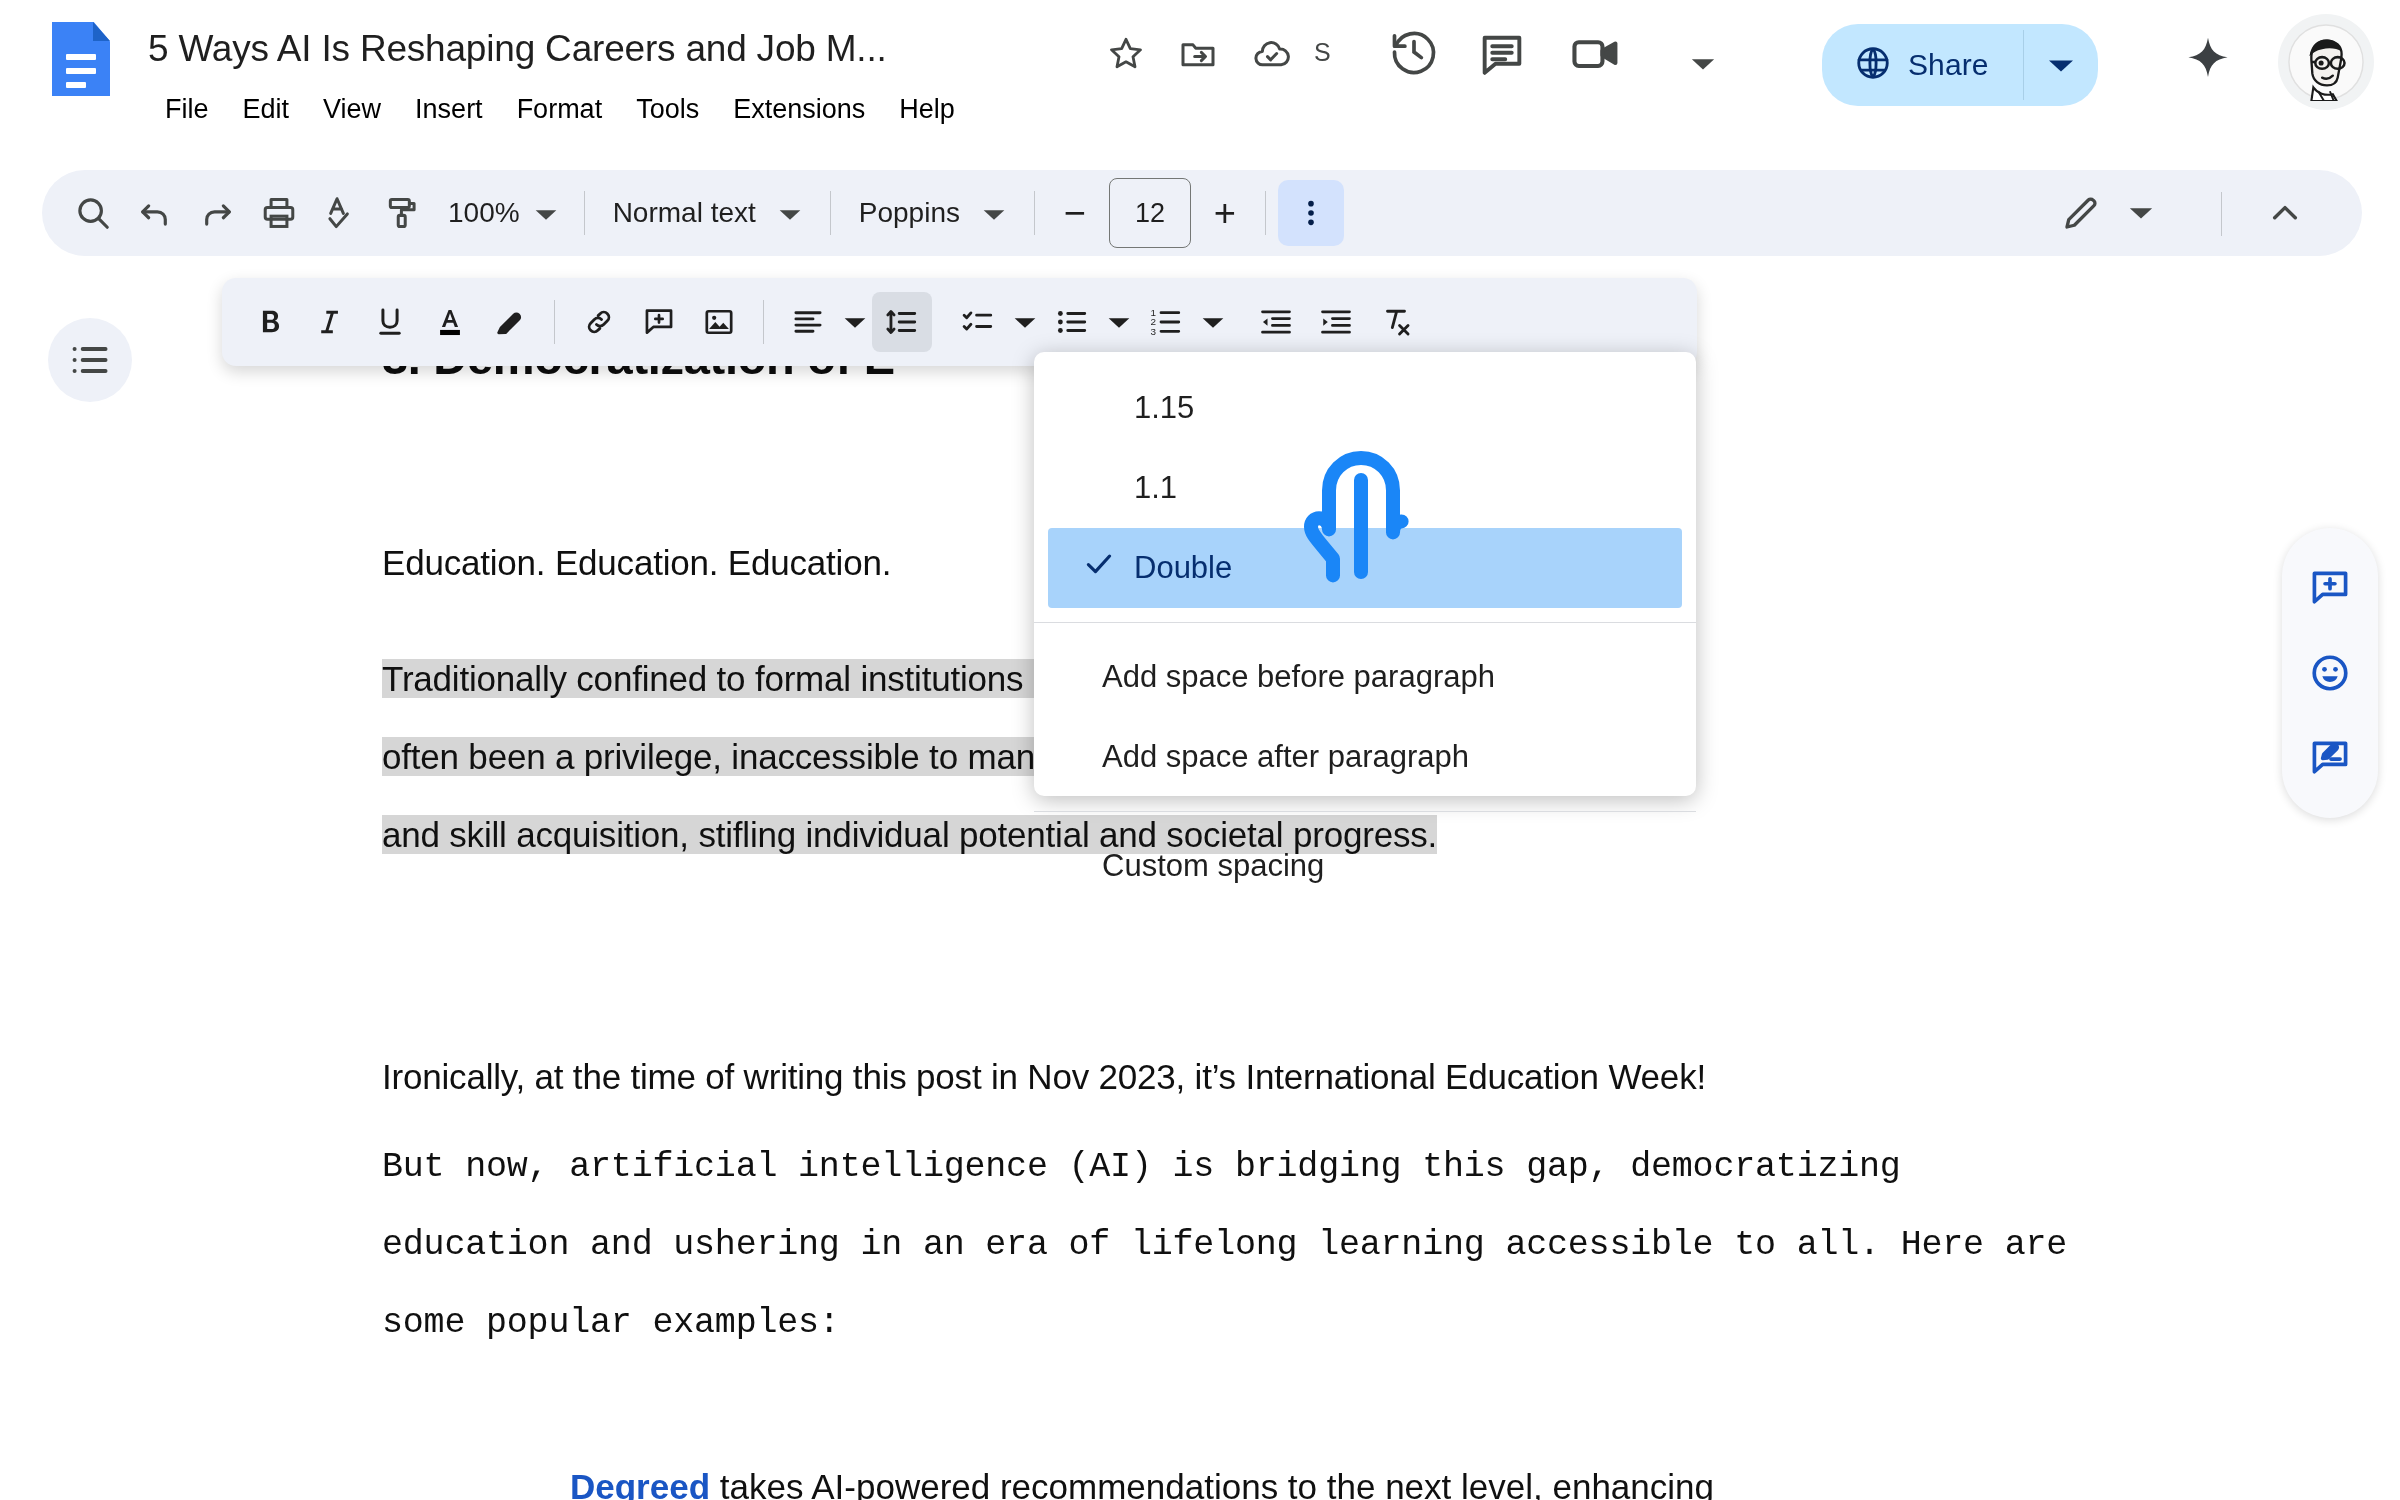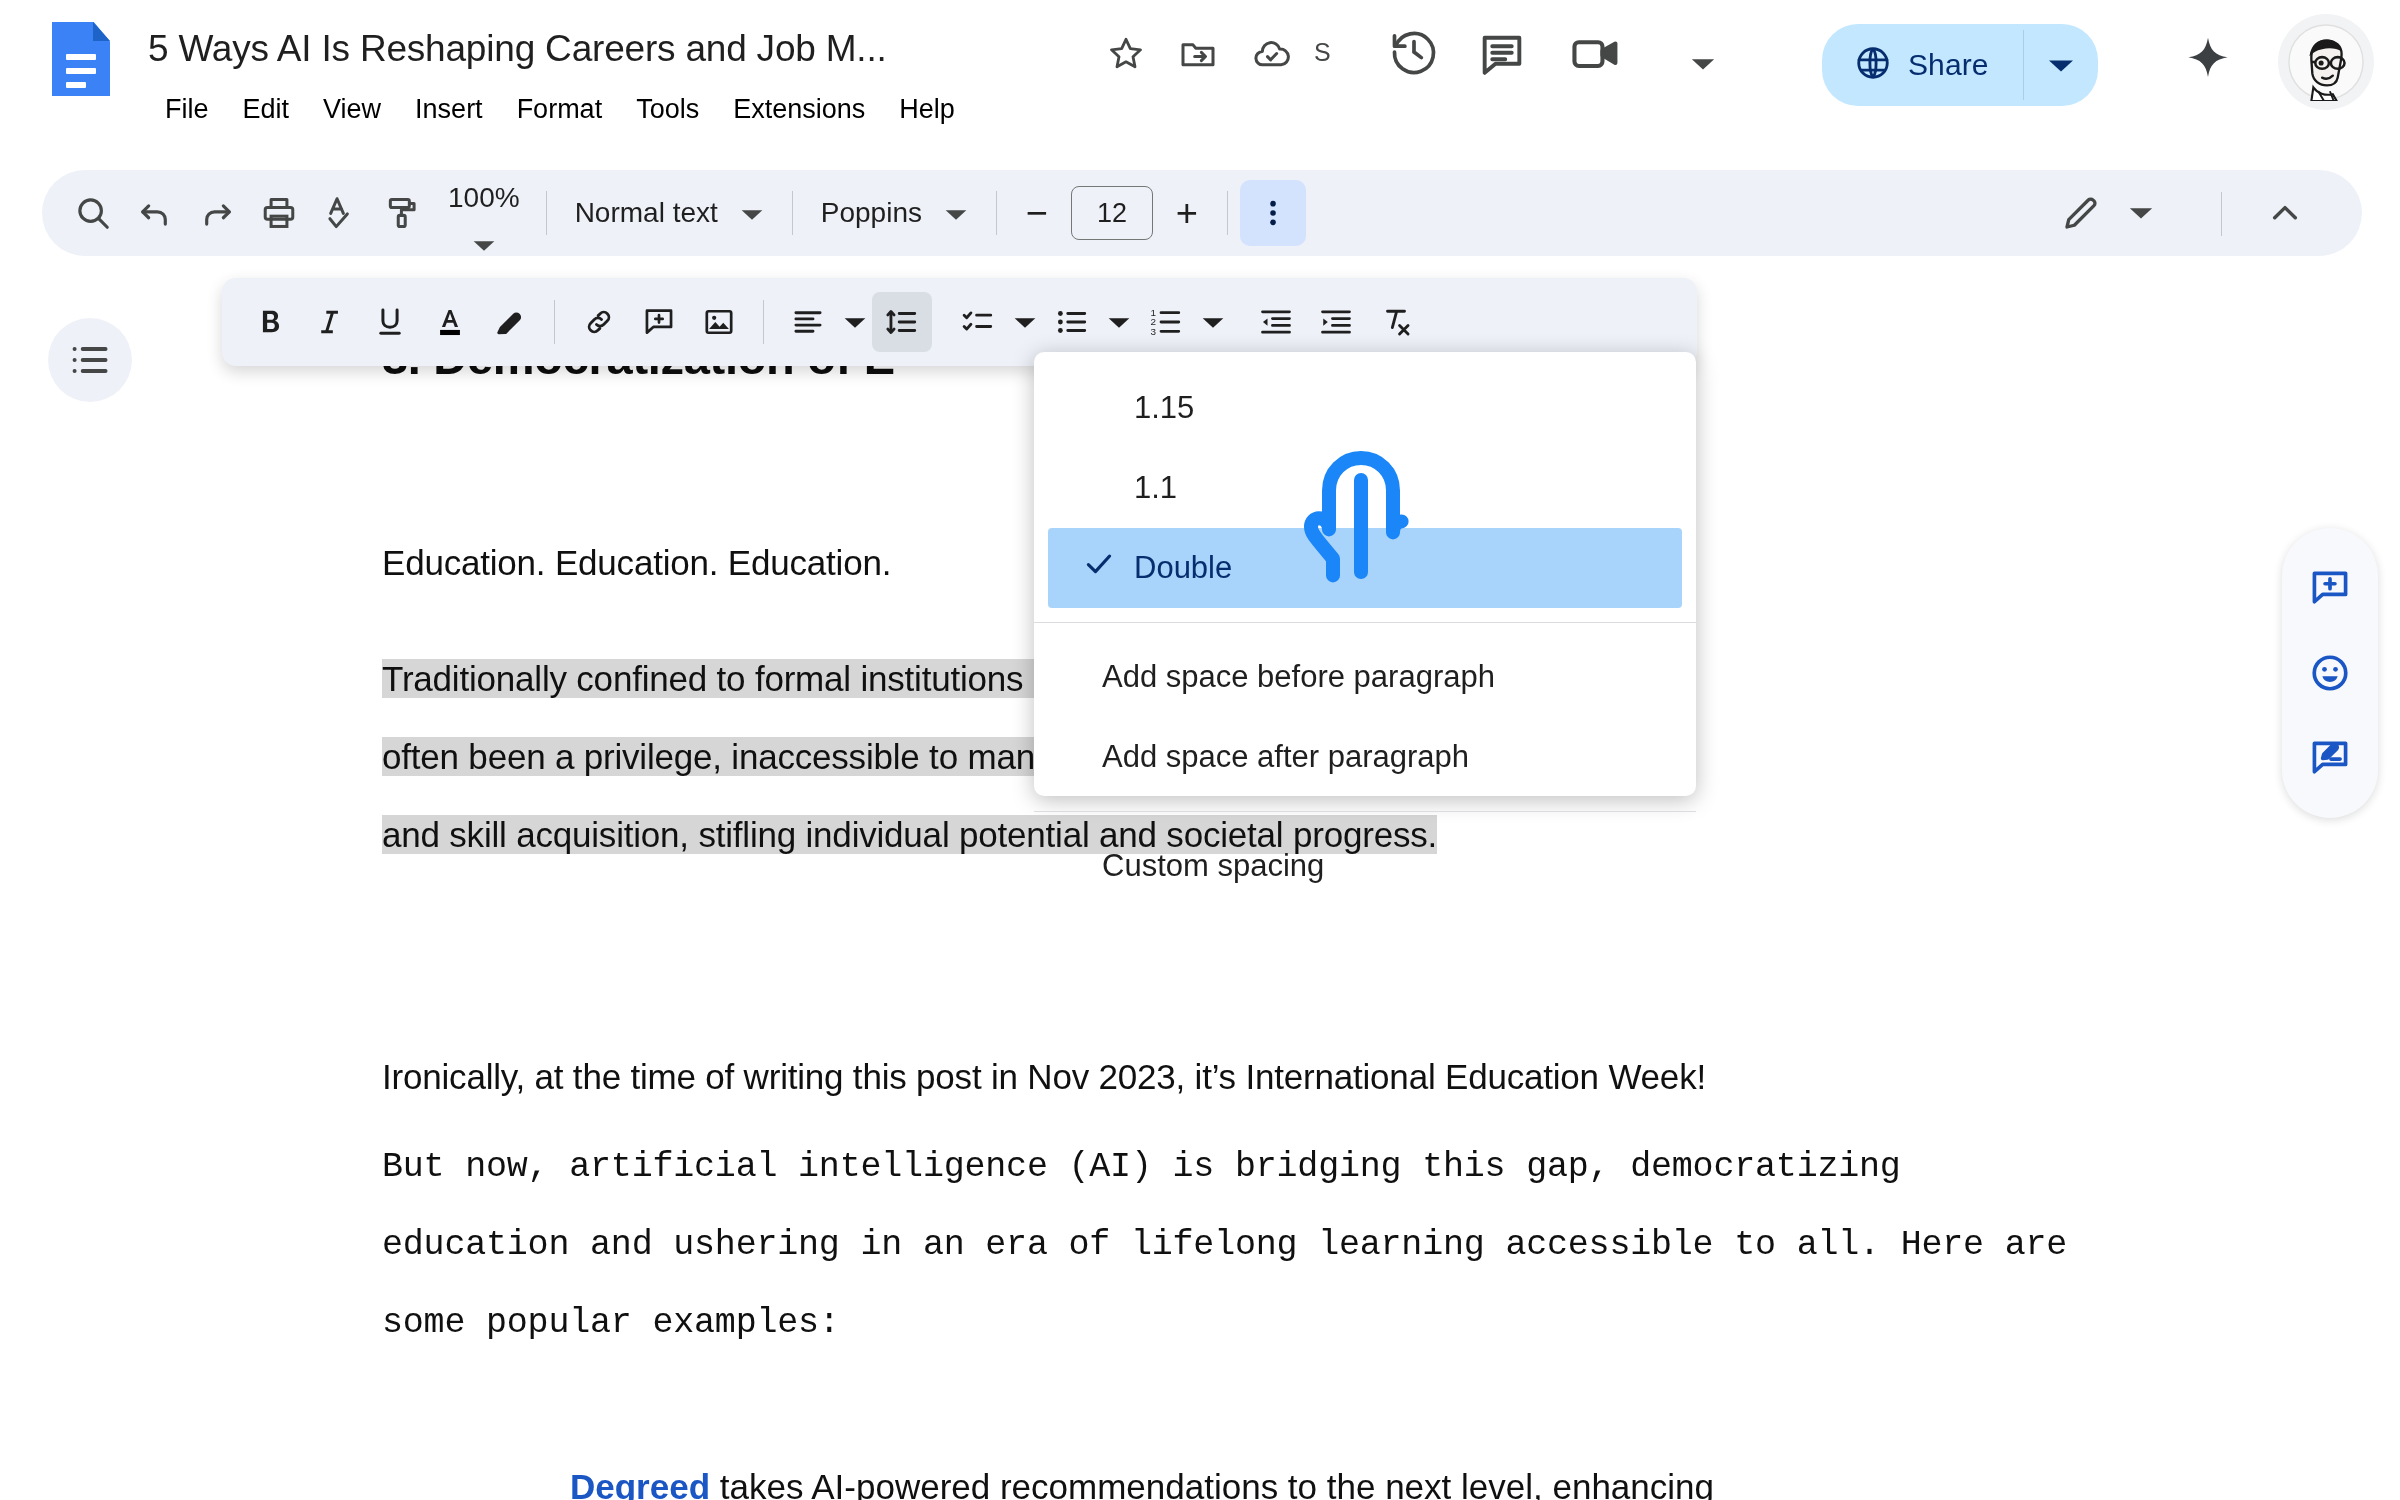--- a/index.html
+++ b/index.html
@@ -74,35 +74,35 @@
     background:#eef1f8; border-radius:43px; display:flex; align-items:center;
   }
   .tb-btn {
     width:62px; height:62px; border-radius:50%; display:flex; align-items:center;
     justify-content:center; cursor:pointer; color:#444746; flex:none;
   }
   .tb-sep { width:1px; height:44px; background:#c4c7cc; margin:0 12px; flex:none; }
 
   .tb-zoom {
     display:flex; align-items:center; gap:14px; padding:0 14px; height:62px;
-    border-radius:8px; cursor:pointer; color:#1f1f1f; font-size:28px;flex-direction:column;
+    border-radius:8px; cursor:pointer; color:#1f1f1f; font-size:28px;
   }
 
   .tb-select {
     display:flex; align-items:center; gap:22px; padding:0 16px; height:62px;
     border-radius:8px; cursor:pointer; color:#1f1f1f; font-size:28px; white-space:nowrap;
   }
 
   .fs-group { display:flex; align-items:center; gap:6px; }
   .fs-btn {
     width:56px;height:56px;border-radius:50%;display:flex;align-items:center;justify-content:center;
     cursor:pointer;color:#1f1f1f;
   }
   .fs-box {
-    width:82px;height:54px;border:1px solid #747775;border-radius:8px;background:#eef1f8;
+    width:82px;height:70px;border:1px solid #747775;border-radius:8px;background:#eef1f8;
     display:flex;align-items:center;justify-content:center;font-size:27px;color:#1f1f1f;cursor:text;
   }
 
   .more-btn {
     width:66px;height:66px;border-radius:10px;background:#d3e2fd;
     display:flex;align-items:center;justify-content:center;cursor:pointer;color:#041e49;
   }
 
   .pen-grp { position:absolute; right:200px; top:12px; display:flex; align-items:center; gap:8px; }
   .collapse-btn { position:absolute; right:46px; top:12px; width:62px;height:62px;border-radius:50%;

